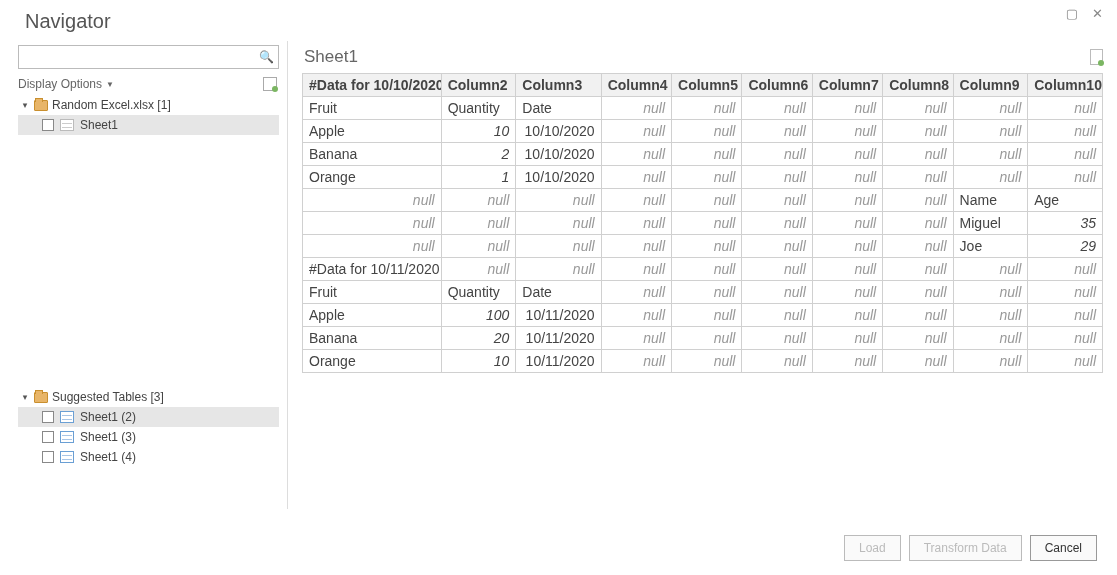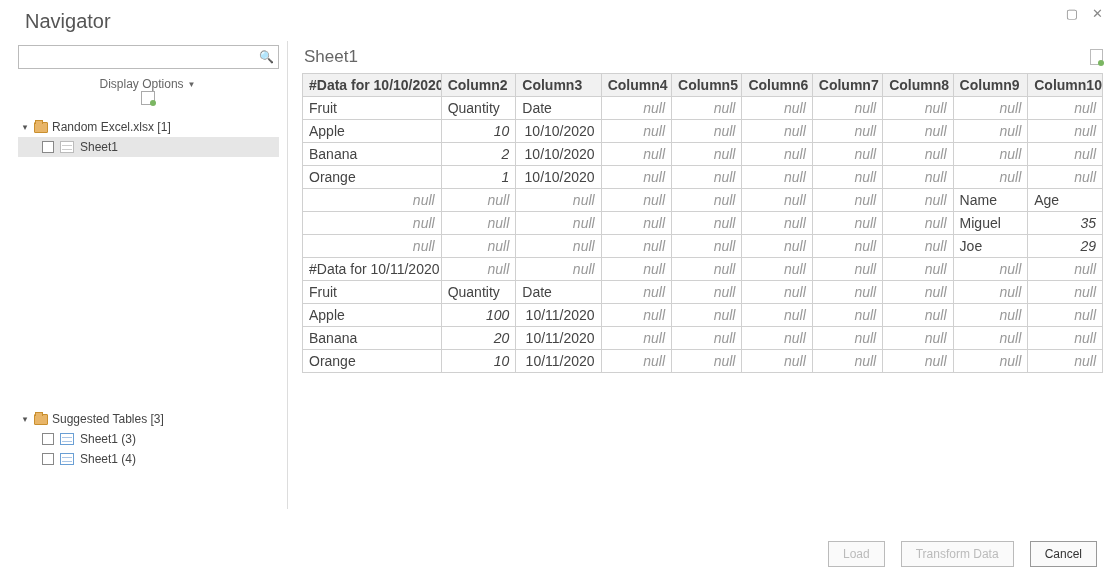--- a/index.html
+++ b/index.html
@@ -56,23 +56,22 @@
     padding: 0 6px;
     font-size: 12px;
   }
   .search-wrap .mag { width: 22px; text-align: center; color: #3a78c7; font-size: 12px; }
   .display-row {
     display: flex;
     justify-content: space-between;
     align-items: center;
     color: #666;
     font-size: 12px;
-    margin-bottom: 12px;
+    margin-bottom: 4px;
     padding-right: 2px;
-    flex-direction: column;
   }
   .display-row .lbl { display:flex; align-items:center; gap:4px; cursor:pointer; }
   .tree { flex: 1; }
   .tree-block { margin-bottom: 2px; }
   .folder-row {
     display: flex;
     align-items: center;
     gap: 4px;
     padding: 3px 2px;
     cursor: pointer;
@@ -143,22 +142,22 @@
     font-weight:600;
     text-align:left;
     color:#444;
   }
   .null { color:#999; font-style: italic; text-align:right; }
   .num { text-align:right; font-style: italic; }
   .date { text-align:right; }
   
   .footer {
     position:absolute;
-    bottom: 8px; right: 20px;
-    display:flex; gap:16px;
+    bottom: 14px; right: 20px;
+    display:flex; gap:8px;
   }
   .btn {
     border:1px solid #bbb;
     background:#fafafa;
     padding: 5px 14px;
     font-size:12px;
     color:#777;
     cursor:pointer;
   }
   .btn.disabled { color:#bbb; cursor:default; }
@@ -223,20 +222,25 @@
 
       <div style="height:250px;"></div>
 
       <div class="tree-block">
         <div class="folder-row">
           <span class="caret">▾</span>
           <span class="folder-icon"></span>
           <span>Suggested Tables [3]</span>
         </div>
         <div id="tree2-items">
+            <div class="item-row sel">
+              <span class="chk"></span>
+              <span class="table-icon"></span>
+              <span>Sheet1 (2)</span>
+            </div>
             <div class="item-row">
               <span class="chk"></span>
               <span class="table-icon"></span>
               <span>Sheet1 (3)</span>
             </div>
             <div class="item-row">
               <span class="chk"></span>
               <span class="table-icon"></span>
               <span>Sheet1 (4)</span>
             </div>

